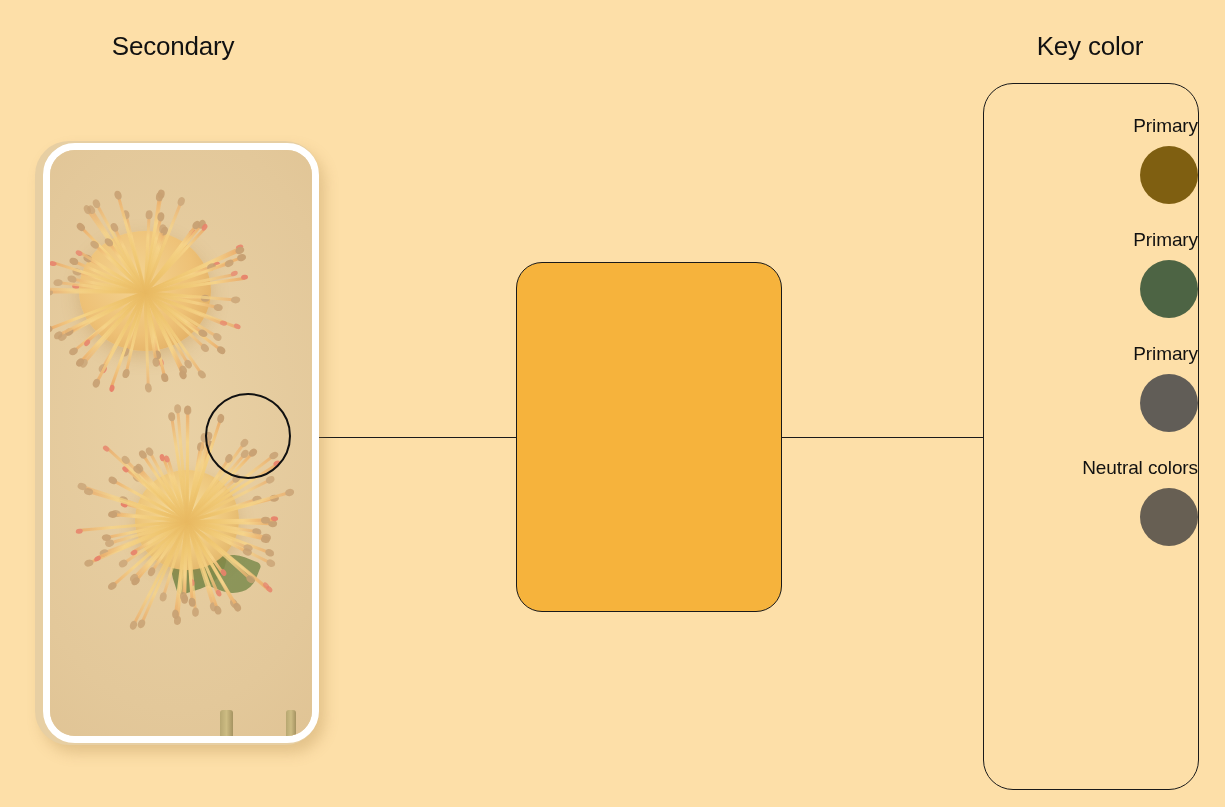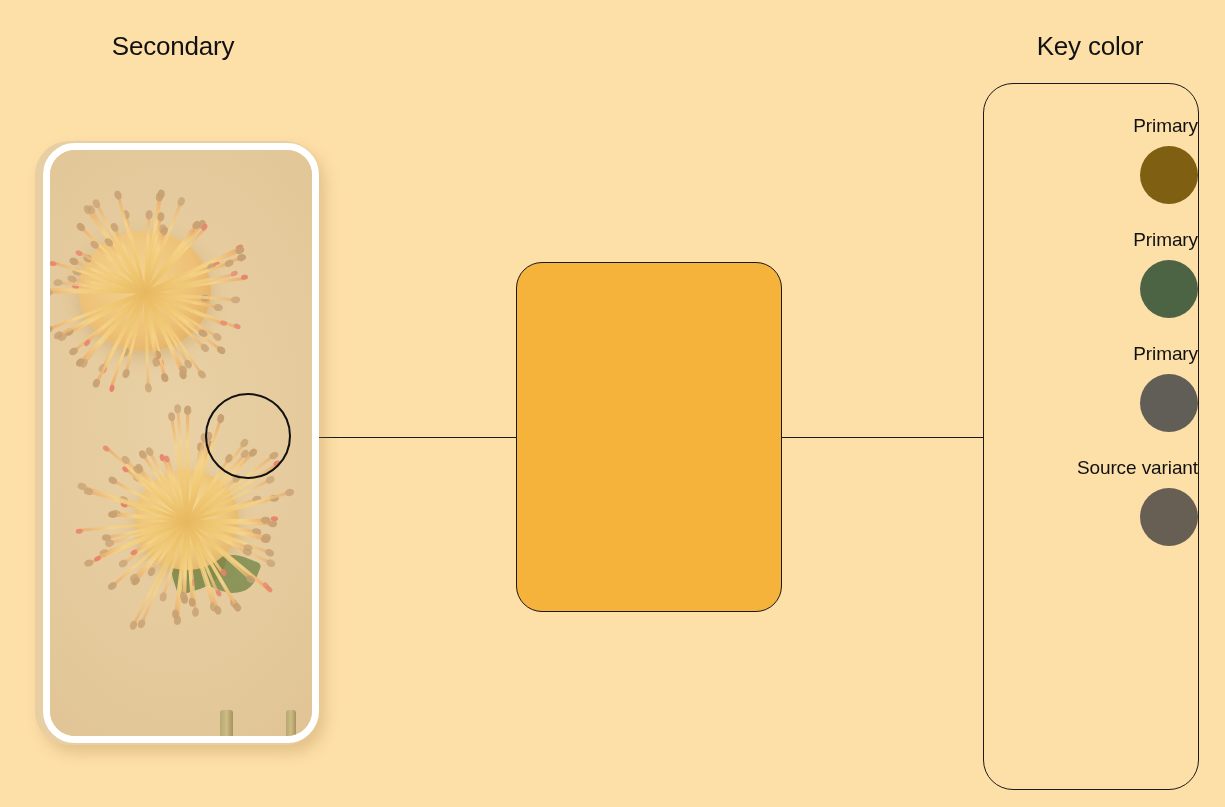--- a/index.html
+++ b/index.html
@@ -406,19 +406,19 @@
       <div class="key-color-label">Primary</div>
       <div class="key-color-swatch" style="background: rgb(77, 100, 68);"></div>
     </div>
 
     <div class="key-color-item">
       <div class="key-color-label">Primary</div>
       <div class="key-color-swatch" style="background: rgb(97, 93, 87);"></div>
     </div>
 
     <div class="key-color-item">
-      <div class="key-color-label">Source variant</div>
+      <div class="key-color-label">Neutral colors</div>
       <div class="key-color-swatch" style="background: rgb(103, 95, 83);"></div>
     </div>
 
   </div>
 
 </div>
 
 </body></html>

